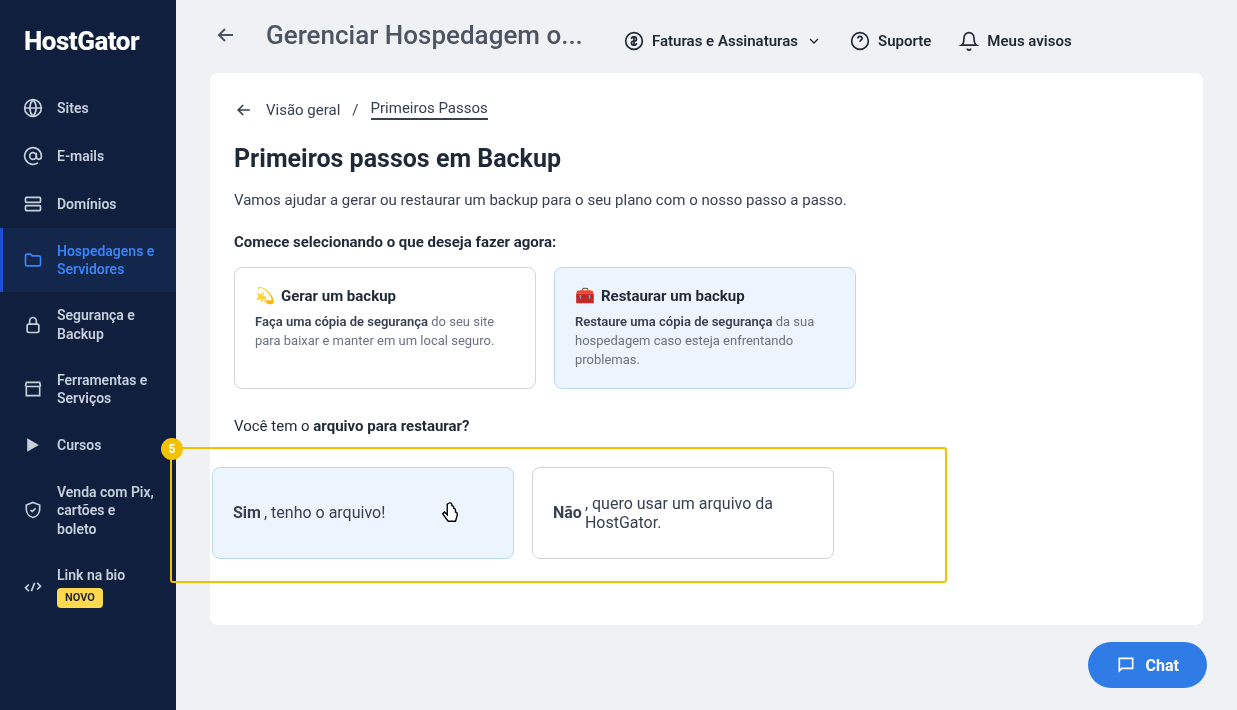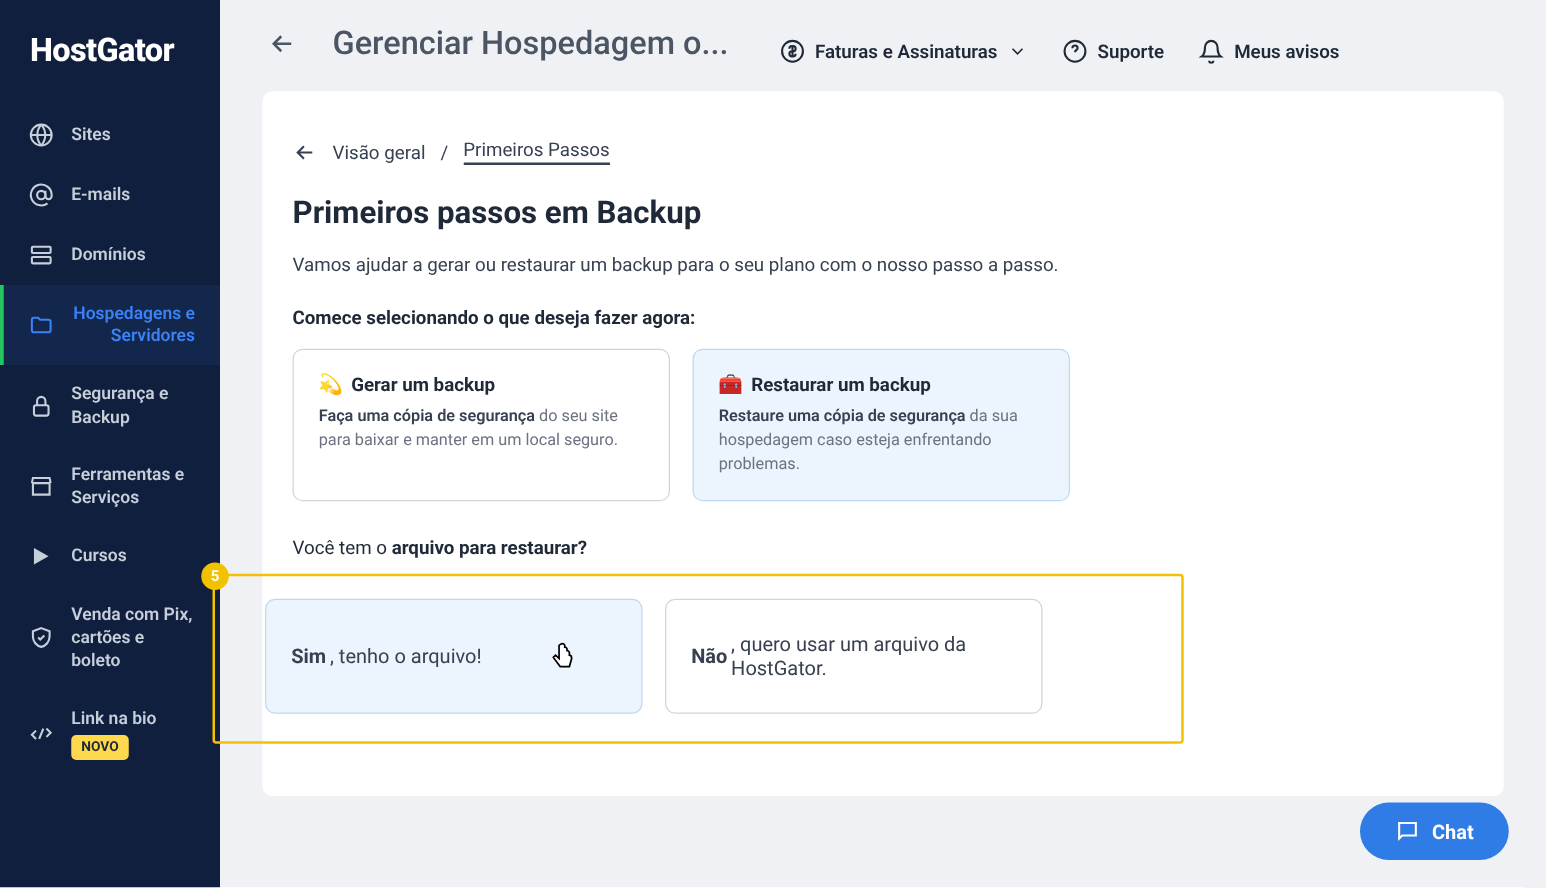--- a/index.html
+++ b/index.html
@@ -4,38 +4,38 @@
   <style>
     * { margin: 0; padding: 0; box-sizing: border-box; }
     body { font-family: -apple-system, BlinkMacSystemFont, 'Segoe UI', Roboto, sans-serif; background: #fff; width: 1237px; height: 710px; overflow: hidden; }
     
     .app { display: flex; height: 100%; }
     
     
     .sidebar { width: 176px; background: #101f3e; color: #fff; flex-shrink: 0; padding-top: 18px; }
     .logo { color: #fff; font-size: 26px; font-weight: 800; padding: 8px 24px 28px; letter-spacing: -0.5px; }
     .sidebar-item { display: flex; align-items: center; gap: 14px; padding: 14px 20px; color: #c7cfdb; font-size: 14px; font-weight: 600; cursor: pointer; border-left: 3px solid transparent; line-height: 1.3; }
-    .sidebar-item.active { color: #3b82f6; border-left: 3px solid #22c55e; background: rgba(59,130,246,0.08); text-align: right; }
+    .sidebar-item.active { color: #3b82f6; border-left: 3px solid #1d4ed8; background: rgba(59,130,246,0.08); }
     .sidebar-item .icon { width: 20px; height: 20px; flex-shrink: 0; display: flex; align-items: center; justify-content: center; }
     .sidebar-item .label { flex: 1; }
     .badge-novo { background: #ffd94d; color: #1f2937; font-size: 11px; font-weight: 700; padding: 3px 8px; border-radius: 4px; margin-top: 4px; display: inline-block; }
     
     
     .main { flex: 1; background: #f0f1f4; display: flex; flex-direction: column; }
     
     
     .header { display: flex; align-items: center; padding: 18px 38px; gap: 28px; }
     .back-arrow { color: #4b5563; cursor: pointer; display: flex; }
     .header-title { font-size: 26px; font-weight: 500; color: #4b5563; flex: 1; white-space: nowrap; overflow: hidden; text-overflow: ellipsis; max-width: 330px; }
     .header-link { display: flex; align-items: center; gap: 8px; color: #1f2937; font-size: 15px; font-weight: 600; cursor: pointer; margin-top: 13px; }
     .header-link .icon { display: flex; }
     
     
     .content { background: #fff; margin: 4px 34px 0 34px; border-radius: 8px; padding: 26px 0 42px 0; position: relative; }
-    .content-inner { padding: 0 24px; margin-top: 12px; }
+    .content-inner { padding: 0 24px; }
     
     .breadcrumb { display: flex; align-items: center; gap: 12px; margin-bottom: 24px; }
     .breadcrumb .back-icon { cursor: pointer; display: flex; color: #374151; }
     .breadcrumb-text { font-size: 15px; color: #374151; }
     .breadcrumb-current { font-size: 15px; color: #374151; border-bottom: 2px solid #374151; padding-bottom: 1px; }
     
     .page-title { font-size: 25px; font-weight: 700; color: #1f2937; margin-bottom: 18px; }
     .page-sub { font-size: 15px; color: #374151; margin-bottom: 24px; }
     .section-label { font-size: 15px; font-weight: 700; color: #1f2937; margin-bottom: 16px; }
     

